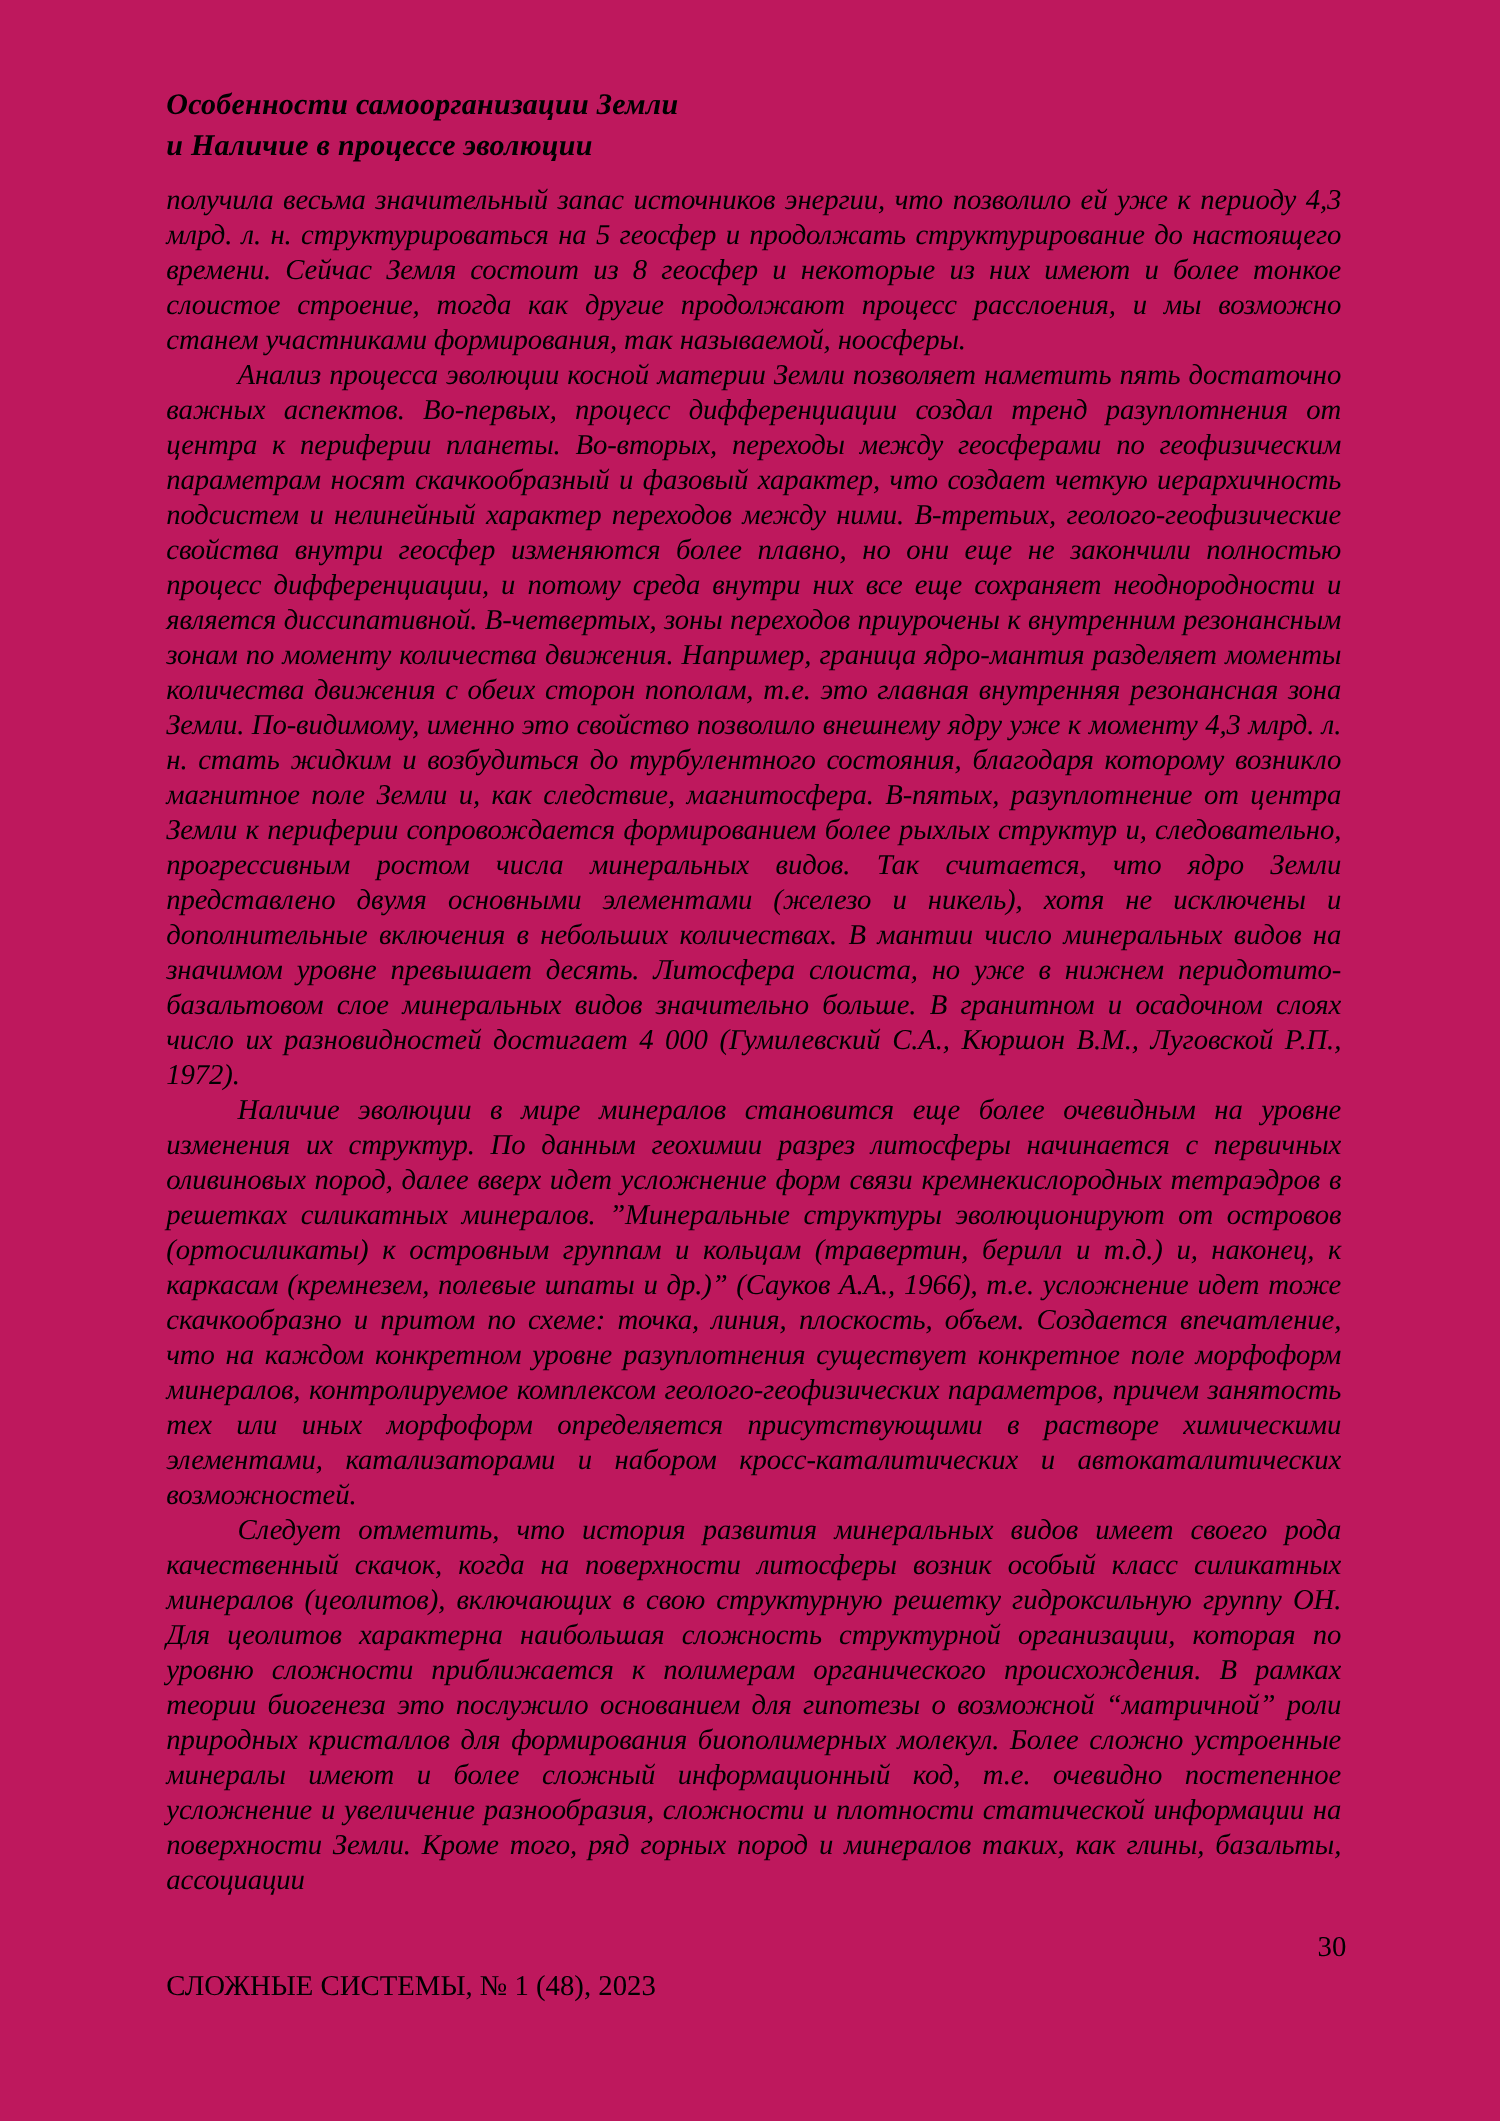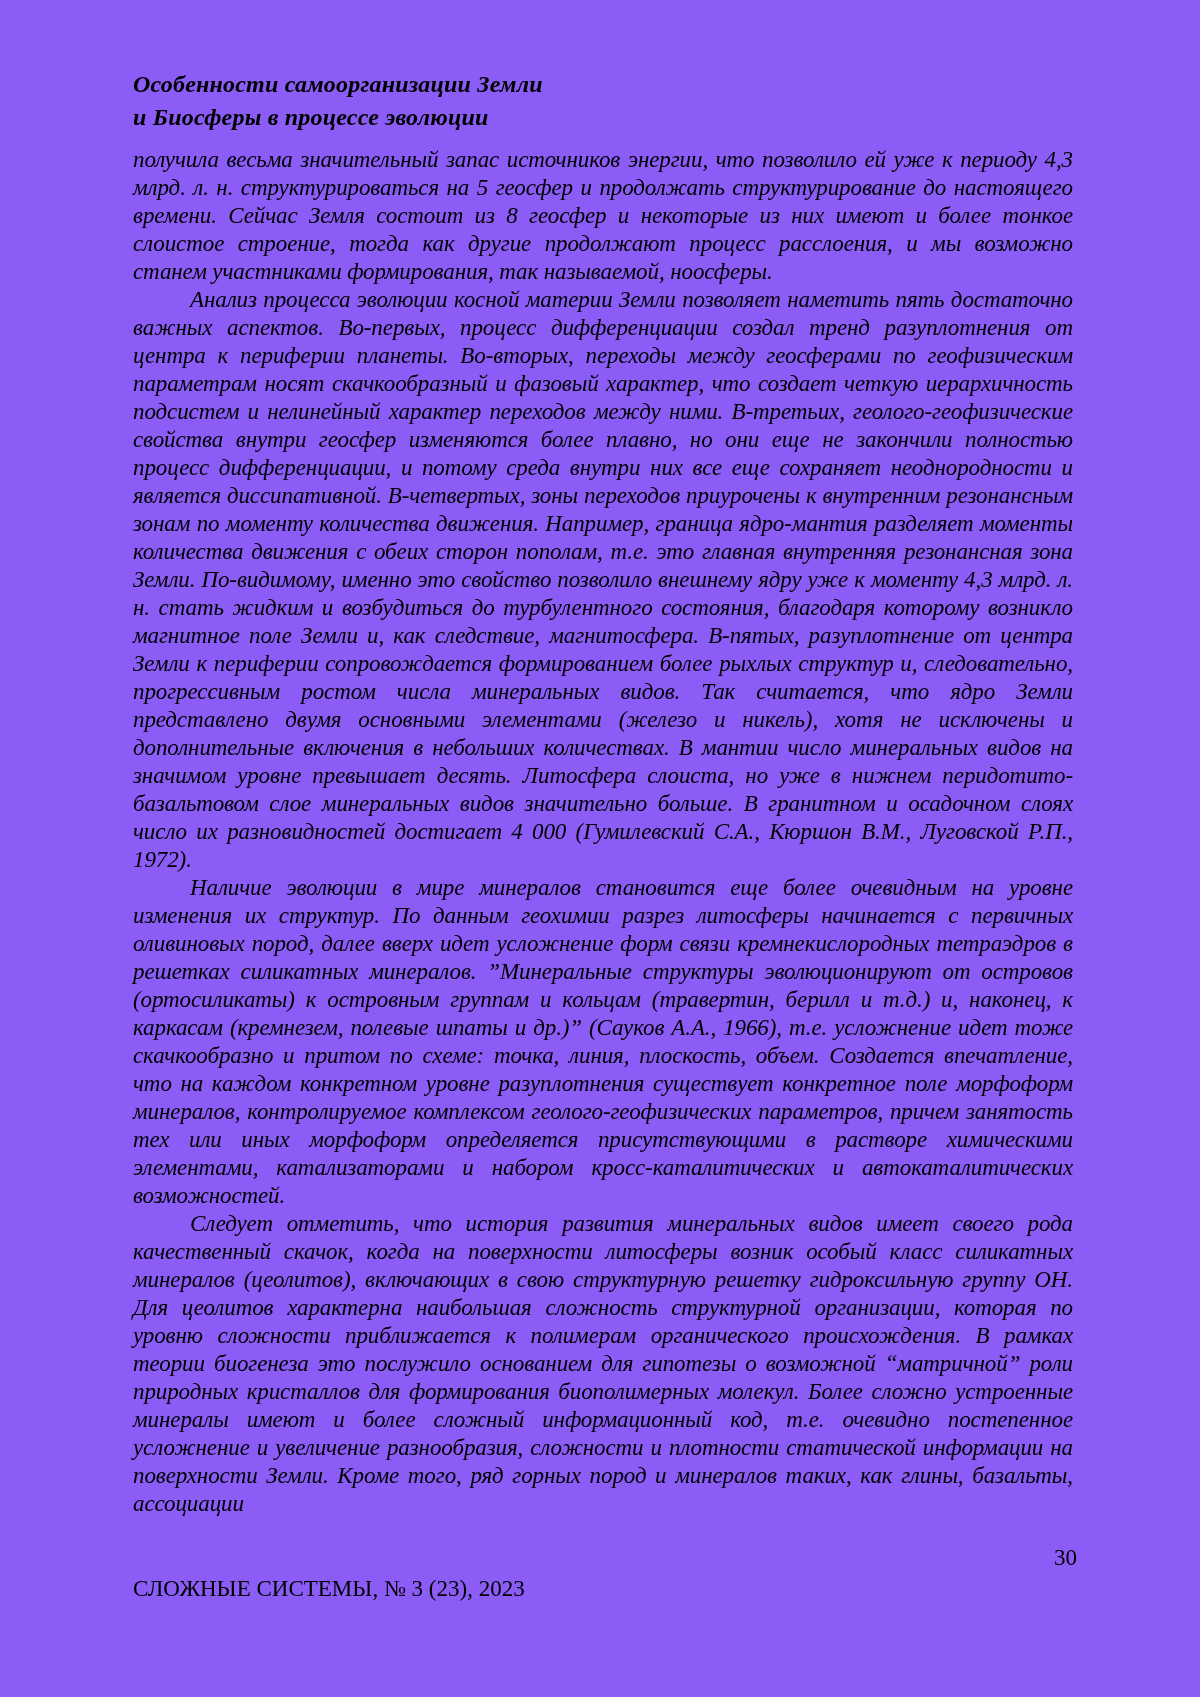--- a/index.html
+++ b/index.html
@@ -4,21 +4,21 @@
 <style>
   html, body {
     margin: 0;
     padding: 0;
     background: #ffffff;
   }
   .page {
     position: relative;
     width: 1200px;
     height: 1697px;
-    background: #8b5cf6;
+    background: #be185d;
     color: #000000;
     font-family: "Liberation Serif", "DejaVu Serif", serif;
     overflow: hidden;
   }
   .content {
     position: absolute;
     left: 133px;
     top: 68px;
     width: 940px;
   }
@@ -61,24 +61,24 @@
     line-height: 26px;
   }
 </style>
 </head>
 <body>
 
 <div class="page">
   <div class="content">
     <div class="doc-title">
       <div>Особенности самоорганизации Земли</div>
-      <div>и Биосферы в процессе эволюции</div>
+      <div>и Наличие в процессе эволюции</div>
     </div>
     <div class="body-text">
       <p class="no-indent">получила весьма значительный запас источников энергии, что позволило ей уже к периоду 4,3 млрд. л. н. структурироваться на 5 геосфер и продолжать структурирование до настоящего времени. Сейчас Земля состоит из 8 геосфер и некоторые из них имеют и более тонкое слоистое строение, тогда как другие продолжают процесс расслоения, и мы возможно станем участниками формирования, так называемой, ноосферы.</p>
       <p>Анализ процесса эволюции косной материи Земли позволяет наметить пять достаточно важных аспектов. Во-первых, процесс дифференциации создал тренд разуплотнения от центра к периферии планеты. Во-вторых, переходы между геосферами по геофизическим параметрам носят скачкообразный и фазовый характер, что создает четкую иерархичность подсистем и нелинейный характер переходов между ними. В-третьих, геолого-геофизические свойства внутри геосфер изменяются более плавно, но они еще не закончили полностью процесс дифференциации, и потому среда внутри них все еще сохраняет неоднородности и является диссипативной. В-четвертых, зоны переходов приурочены к внутренним резонансным зонам по моменту количества движения. Например, граница ядро-мантия разделяет моменты количества движения с обеих сторон пополам, т.е. это главная внутренняя резонансная зона Земли. По-видимому, именно это свойство позволило внешнему ядру уже к моменту 4,3 млрд. л. н. стать жидким и возбудиться до турбулентного состояния, благодаря которому возникло магнитное поле Земли и, как следствие, магнитосфера. В-пятых, разуплотнение от центра Земли к периферии сопровождается формированием более рыхлых структур и, следовательно, прогрессивным ростом числа минеральных видов. Так считается, что ядро Земли представлено двумя основными элементами (железо и никель), хотя не исключены и дополнительные включения в небольших количествах. В мантии число минеральных видов на значимом уровне превышает десять. Литосфера слоиста, но уже в нижнем перидотито-базальтовом слое минеральных видов значительно больше. В гранитном и осадочном слоях число их разновидностей достигает 4 000 (Гумилевский С.А., Кюршон В.М., Луговской Р.П., 1972).</p>
       <p>Наличие эволюции в мире минералов становится еще более очевидным на уровне изменения их структур. По данным геохимии разрез литосферы начинается с первичных оливиновых пород, далее вверх идет усложнение форм связи кремнекислородных тетраэдров в решетках силикатных минералов. ”Минеральные структуры эволюционируют от островов (ортосиликаты) к островным группам и кольцам (травертин, берилл и т.д.) и, наконец, к каркасам (кремнезем, полевые шпаты и др.)” (Сауков А.А., 1966), т.е. усложнение идет тоже скачкообразно и притом по схеме: точка, линия, плоскость, объем. Создается впечатление, что на каждом конкретном уровне разуплотнения существует конкретное поле морфоформ минералов, контролируемое комплексом геолого-геофизических параметров, причем занятость тех или иных морфоформ определяется присутствующими в растворе химическими элементами, катализаторами и набором кросс-каталитических и автокаталитических возможностей.</p>
       <p>Следует отметить, что история развития минеральных видов имеет своего рода качественный скачок, когда на поверхности литосферы возник особый класс силикатных минералов (цеолитов), включающих в свою структурную решетку гидроксильную группу ОН. Для цеолитов характерна наибольшая сложность структурной организации, которая по уровню сложности приближается к полимерам органического происхождения. В рамках теории биогенеза это послужило основанием для гипотезы о возможной “матричной” роли природных кристаллов для формирования биополимерных молекул. Более сложно устроенные минералы имеют и более сложный информационный код, т.е. очевидно постепенное усложнение и увеличение разнообразия, сложности и плотности статической информации на поверхности Земли. Кроме того, ряд горных пород и минералов таких, как глины, базальты, ассоциации</p>
     </div>
   </div>
   <div class="page-number">30</div>
-  <div class="footer">СЛОЖНЫЕ СИСТЕМЫ, № 3 (23), 2023</div>
+  <div class="footer">СЛОЖНЫЕ СИСТЕМЫ, № 1 (48), 2023</div>
 </div>
 
 </body></html>

